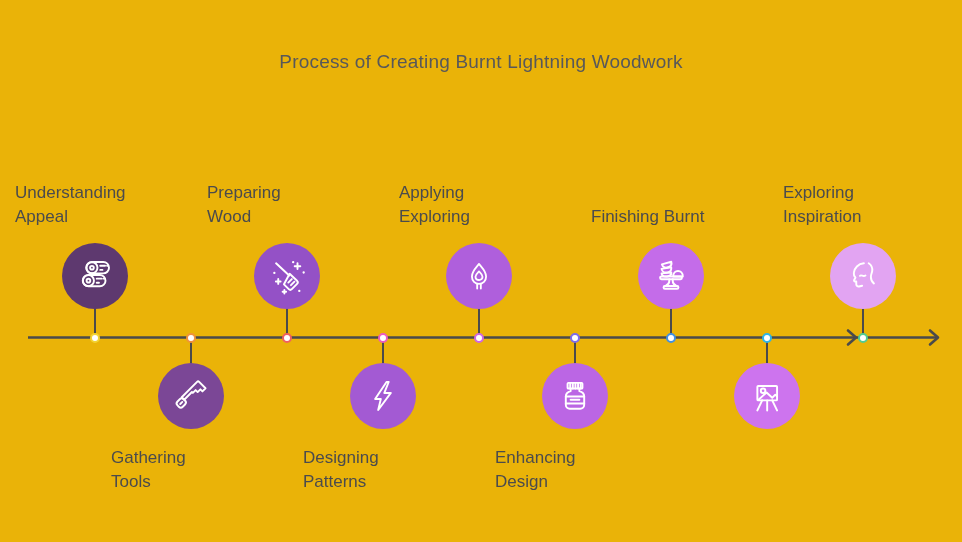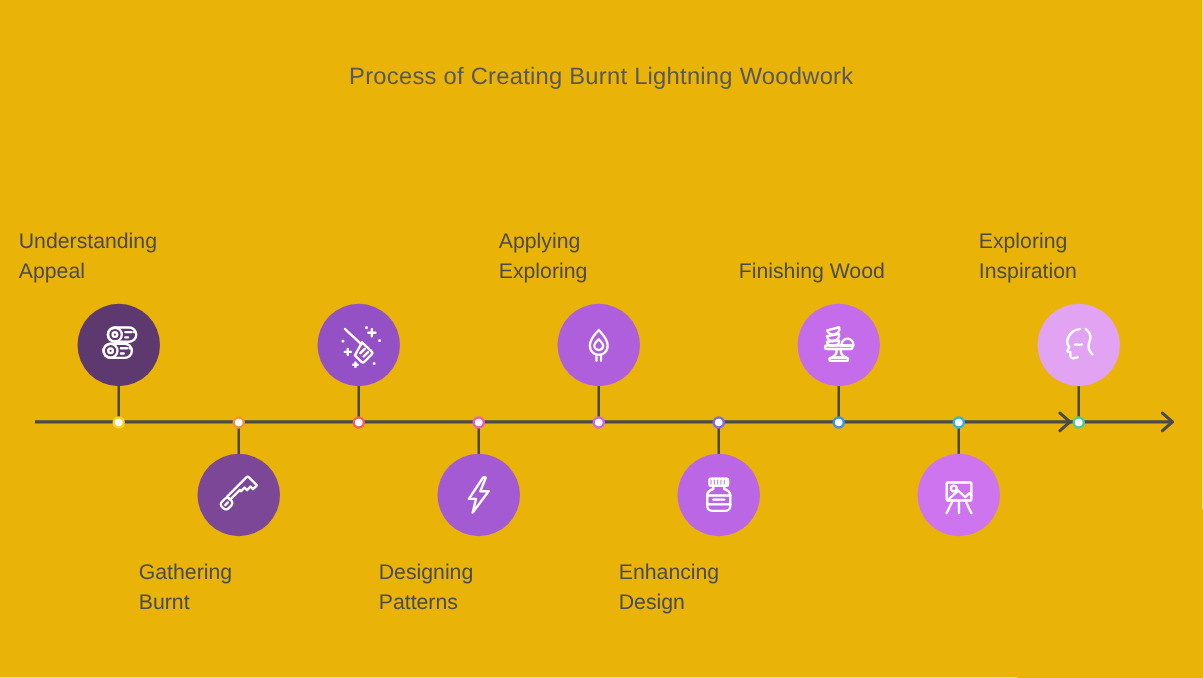--- a/index.html
+++ b/index.html
@@ -67,36 +67,38 @@
                 <path d="M30 12.2h5.5M37.8 12.2h1M30 17h2.5"></path>
               </g>
             </svg>
           </span>
         </div>
         <div class="stem"></div>
         <div class="dot" style="border-color: rgb(242, 210, 49);"></div>
       </div>
       <div class="node below" style="left: 111px;">
         <div class="label">Gathering
-Burnt</div>
+Tools</div>
         <div class="circle" style="background: rgb(123, 71, 150);">
           <span class="icon">
             <svg width="42" height="42" viewBox="0 0 48 48">
               <g transform="rotate(-45 24 24)">
                 <rect x="5.5" y="17.5" width="10" height="8.5" rx="3.2"></rect>
                 <path d="M8.8 21.8h3.4"></path>
                 <path d="M15.5 17.5 L40.3 17.5 Q42 17.5 42 19.2 L42 29.5 L37 29.5 L37 26.2 L32.5 26.2 L32.5 23 L28 23 L28 21.5 L15.5 21.5 Z"></path>
               </g>
             </svg>
           </span>
         </div>
         <div class="stem"></div>
         <div class="dot" style="border-color: rgb(240, 145, 60);"></div>
       </div>
       <div class="node above" style="left: 207px;">
+        <div class="label">Preparing
+Wood</div>
         <div class="circle" style="background: rgb(148, 81, 198);">
           <span class="icon">
             <svg width="42" height="42" viewBox="0 0 48 48">
               <path d="M11.5 9.5 L26.5 23.5"></path>
               <path d="M27 21.5 L35.5 29.5 C36.5 30.5 36.5 32 35.5 33 L29.5 39 C28.5 40 27 40 26 39 L20.5 33.5 Z"></path>
               <path d="M28.5 34.5l4-4M25.5 31.5l4-4"></path>
               <path d="M36 9.5v6.5M32.8 12.8h6.4"></path>
               <path d="M14 27.5v5.5M11.3 30.3h5.4"></path>
               <path d="M21 40v4M19 42h4"></path>
               <path d="M31 8.2h.1M43 20h.1M9.5 20.5h.1M38 41h.1" stroke-width="2.6"></path>
@@ -146,21 +148,21 @@
               <path d="M13.5 24.5H34.5"></path>
               <path d="M19 28.2h10"></path>
               <path d="M13.5 32.5H34.5"></path>
             </svg>
           </span>
         </div>
         <div class="stem"></div>
         <div class="dot" style="border-color: rgb(125, 108, 234);"></div>
       </div>
       <div class="node above" style="left: 591px;">
-        <div class="label">Finishing Wood</div>
+        <div class="label">Finishing Burnt</div>
         <div class="circle" style="background: rgb(196, 108, 233);">
           <span class="icon">
             <svg width="42" height="42" viewBox="0 0 48 48" stroke-width="2.1">
               <rect x="11.5" y="24.5" width="25" height="3.2" rx="1.6"></rect>
               <path d="M22 27.7V30 C22 32.5 19.5 34.5 17.5 35.5 H30.5 C28.5 34.5 26 32.5 26 30 V27.7"></path>
               <rect x="15.5" y="35.5" width="17" height="3" rx="1.5"></rect>
               <path d="M26.5 24.5 C26.5 20.5 29 18.3 32 18.3 C35 18.3 37.5 20.5 37.5 24.5 Z"></path>
               <path d="M14 9 C14 12.2 16.5 14.2 19.8 14.2 C23 14.2 25.2 12.2 25.2 9.2 Z" transform="rotate(-16 19.6 11.6)"></path>
               <path d="M13.6 14.8 C13.6 18 16.1 20 19.4 20 C22.6 20 24.8 18 24.8 15 Z" transform="rotate(-11 19.2 17.4)"></path>
               <path d="M13.4 20.4 C13.4 23 15.9 24.6 19.2 24.6 C22.4 24.6 24.6 23 24.6 20.6 Z" transform="rotate(-6 19 22.5)"></path>

